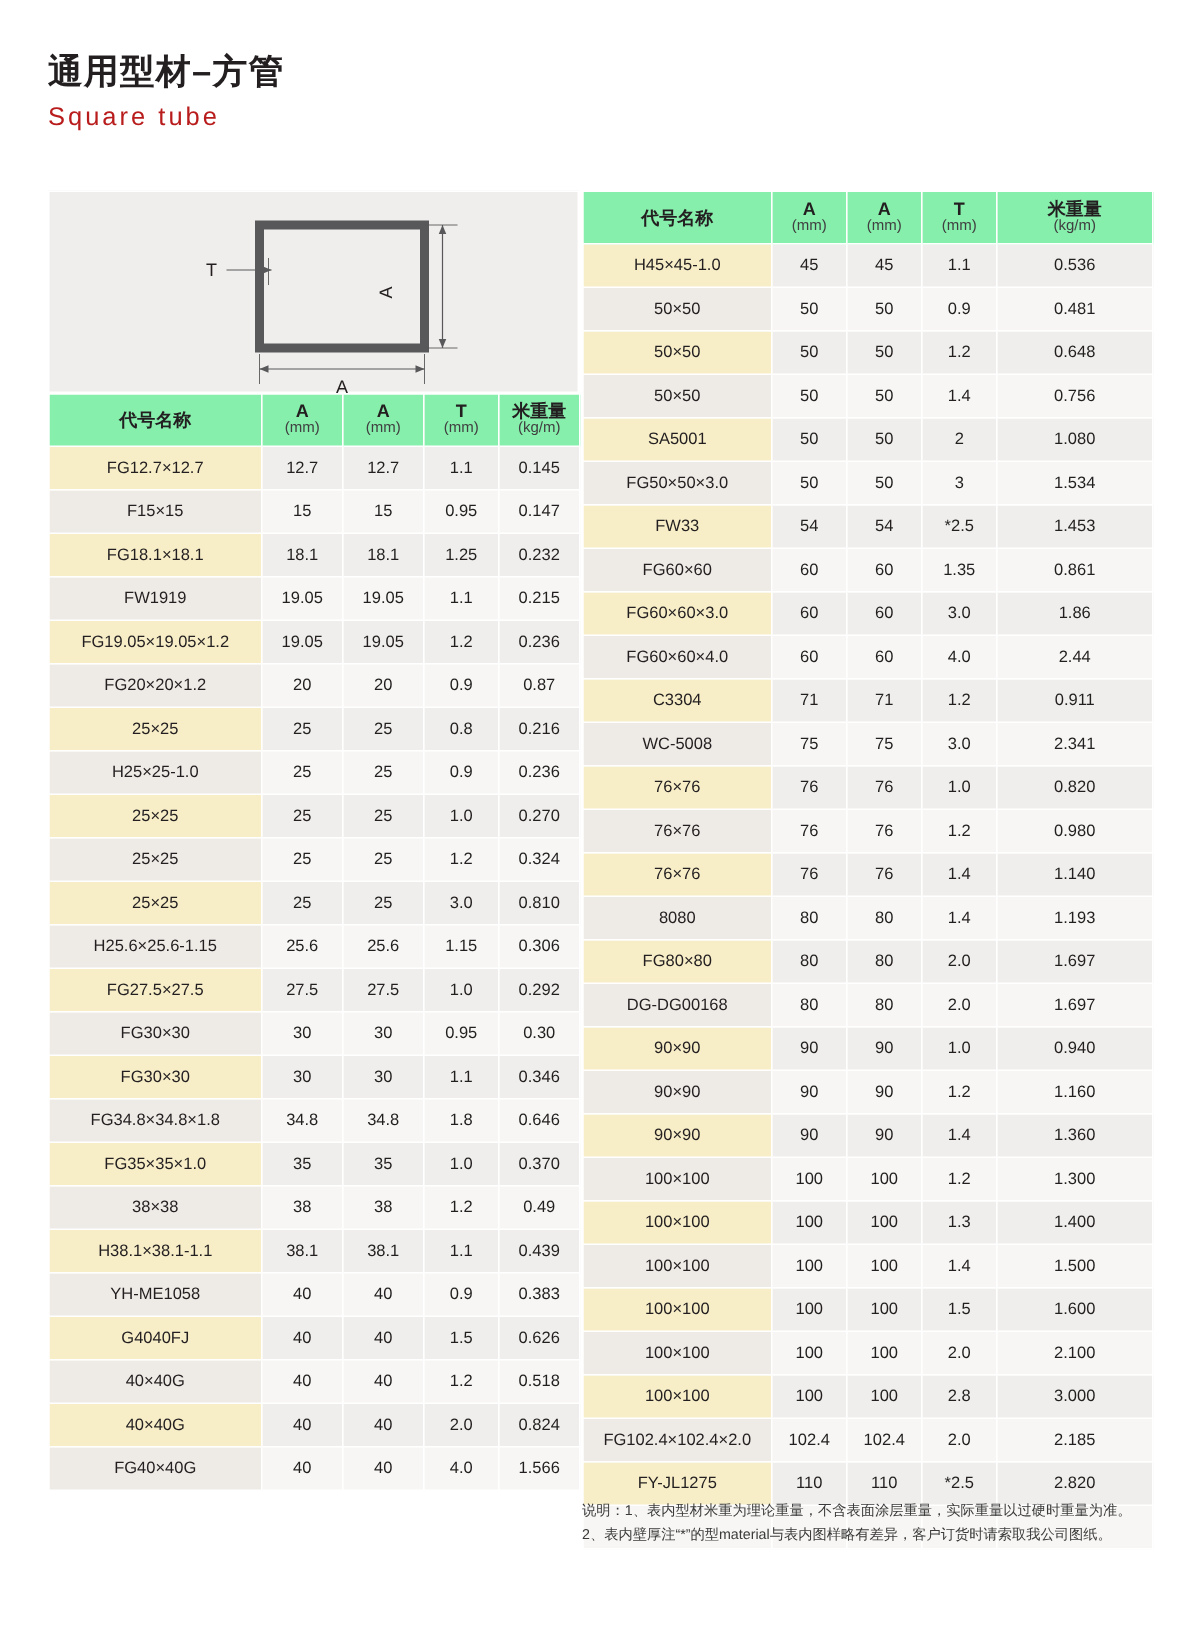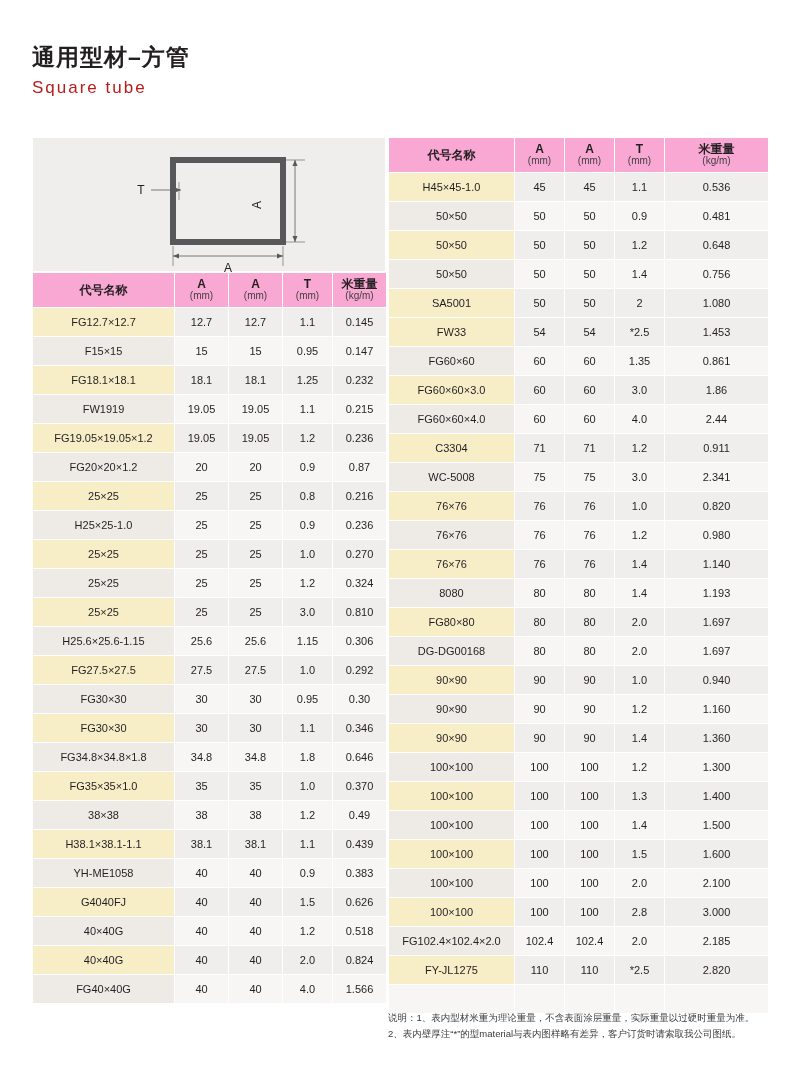--- a/index.html
+++ b/index.html
@@ -6,21 +6,21 @@
   body{
     width:800px;height:1085px;
     background:#ffffff;
     font-family:"Liberation Sans", sans-serif;
     color:#231f20;
     position:relative;
     overflow:hidden;
   }
   .page{
     position:absolute;
-    left:0;top:12px;
+    left:0;top:2px;
     width:800px;height:912px;
   }
   .title-block{
     position:absolute;
     left:32px;top:32px;
   }
   .title-cn{
     font-size:23px;
     font-weight:bold;
     letter-spacing:1px;
@@ -46,21 +46,21 @@
     border:1px solid #ffffff;
     font-size:11px;
     text-align:center;
     vertical-align:middle;
     padding:0;
     height:28px;
     color:#231f20;
     font-weight:normal;
   }
   .hdr td{
-    background:#f9a8d4;
+    background:#86efac;
     font-weight:bold;
     font-size:12px;
     height:34px;
     line-height:1.05;
   }
   .hdr .sub{
     display:block;
     font-size:10px;
     font-weight:normal;
     color:#404040;
@@ -415,20 +415,27 @@
             <td>1.4</td>
             <td>0.756</td>
           </tr>
           <tr class="row-a">
             <td class="name-a">SA5001</td>
             <td>50</td>
             <td>50</td>
             <td>2</td>
             <td>1.080</td>
           </tr>
+          <tr class="row-b">
+            <td class="name-b">FG50×50×3.0</td>
+            <td>50</td>
+            <td>50</td>
+            <td>3</td>
+            <td>1.534</td>
+          </tr>
           <tr class="row-a">
             <td class="name-a">FW33</td>
             <td>54</td>
             <td>54</td>
             <td>*2.5</td>
             <td>1.453</td>
           </tr>
           <tr class="row-b">
             <td class="name-b">FG60×60</td>
             <td>60</td>

